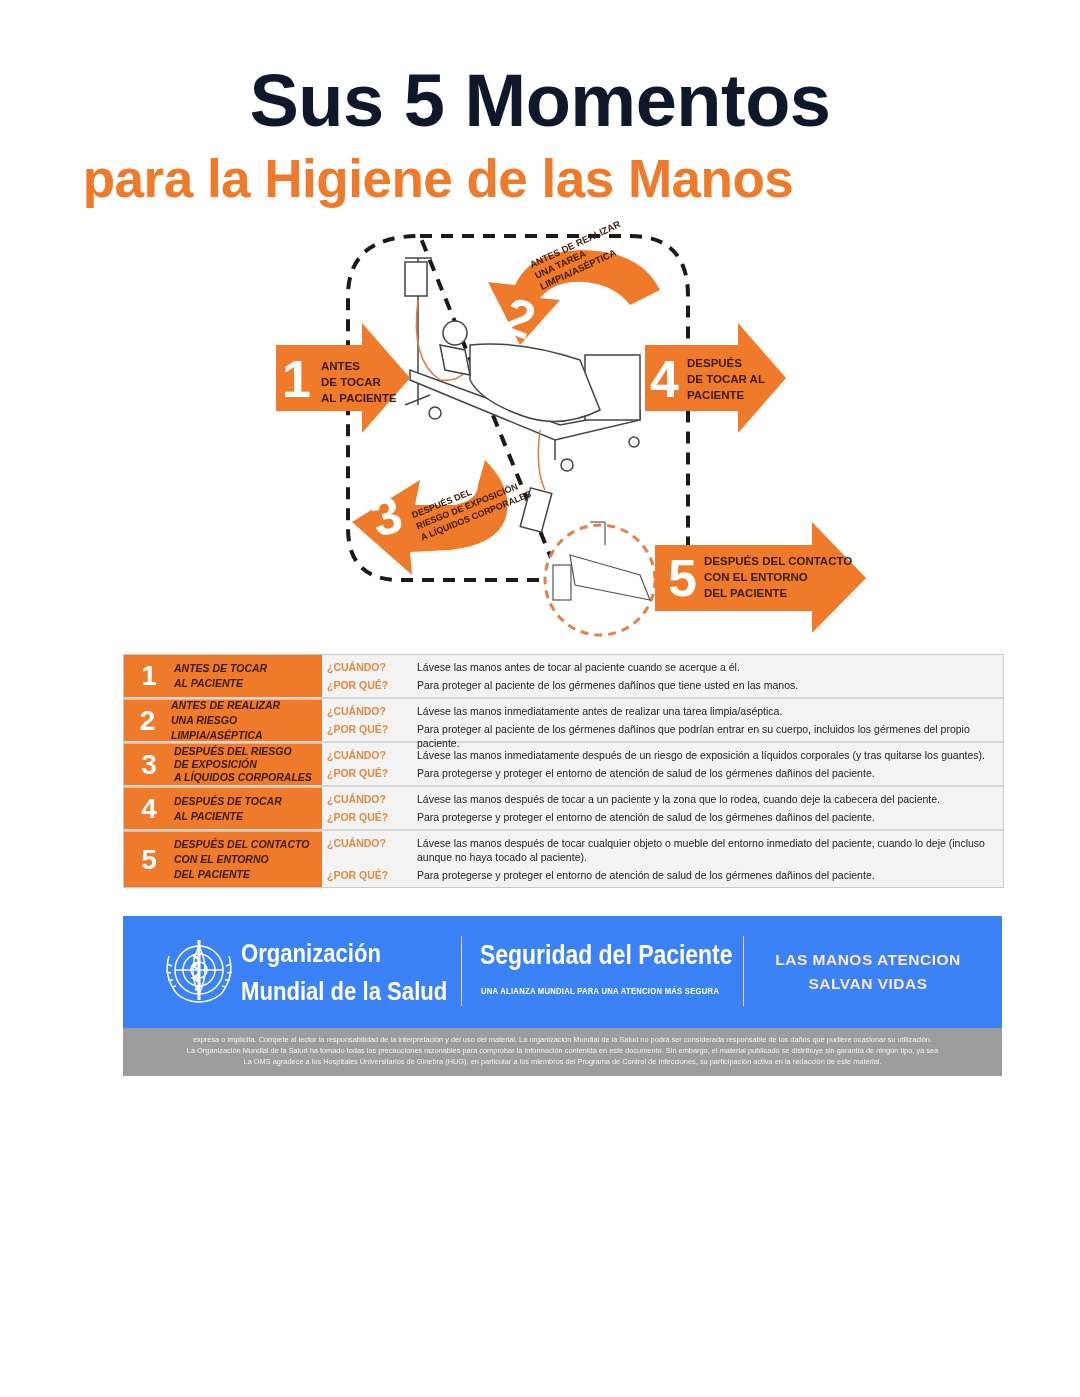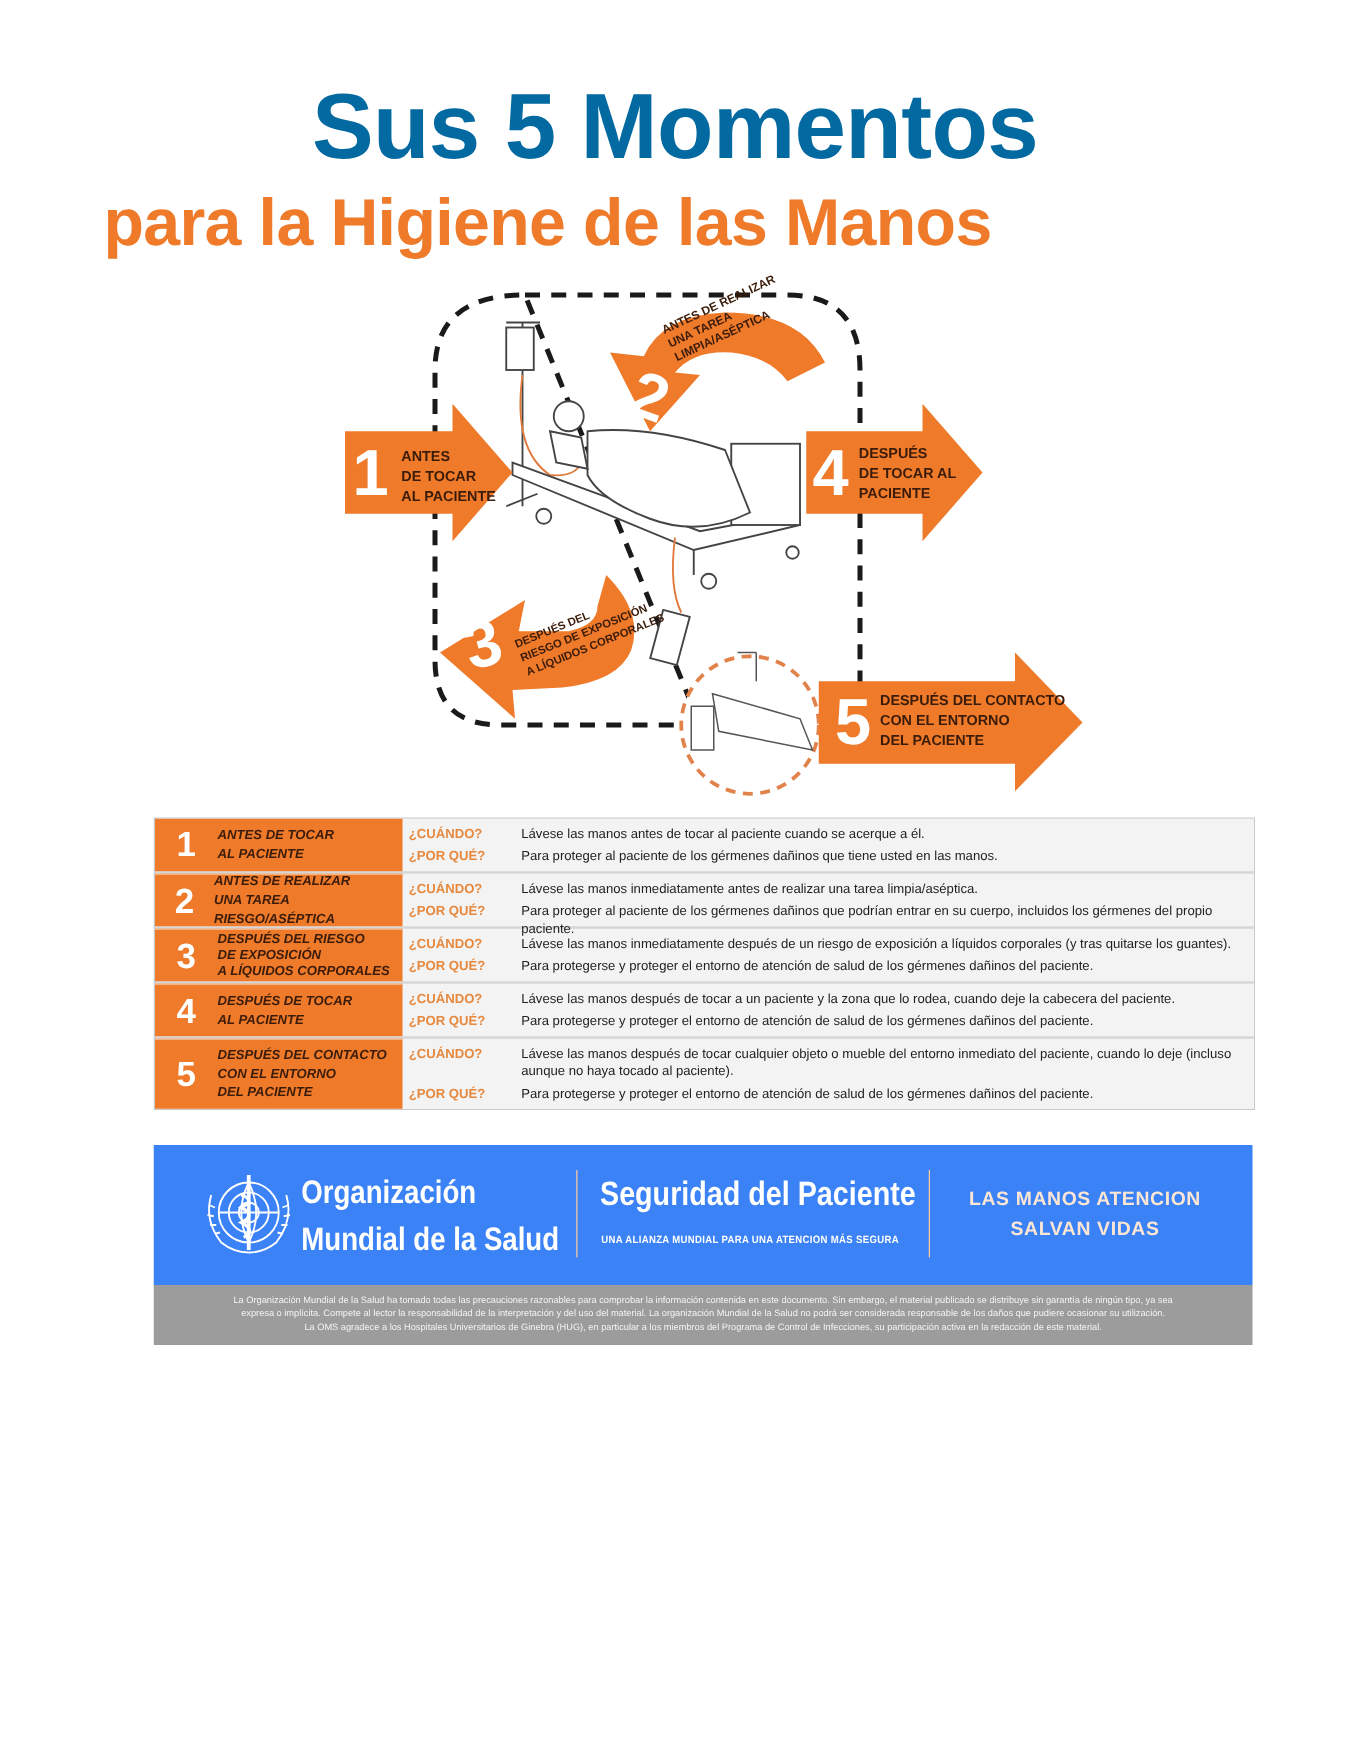--- a/index.html
+++ b/index.html
@@ -1,17 +1,17 @@
 <!DOCTYPE html>
 <html><head>
 <meta charset="utf-8">
 <style>
   html, body { margin:0; padding:0; background:#ffffff; }
   body { width:1080px; height:1397px; position:relative; overflow:hidden; font-family:"Liberation Sans", sans-serif; }
-  .title { position:absolute; left:0; width:1080px; top:58px; text-align:center; font-weight:bold; font-size:74px; color:#0369a1; letter-spacing:-0.5px; }
+  .title { position:absolute; left:0; width:1080px; top:58px; text-align:center; font-weight:bold; font-size:74px; color:#0f172a; letter-spacing:-0.5px; }
   .subtitle { position:absolute; left:0; width:876px; top:148px; text-align:center; font-weight:bold; font-size:53px; color:#ee7a2a; letter-spacing:-0.5px; }
   .diagram { position:absolute; left:0; top:220px; width:1080px; height:430px; }
   .arrow-label { position:absolute; font-weight:bold; font-size:11.5px; color:#3b1c0a; line-height:16px; }
   .arrow-num { position:absolute; font-weight:bold; color:#fff; font-size:52px; line-height:52px; }
   .table { position:absolute; left:123px; top:654px; width:879px; border:1px solid #c9c9c9; }
   .row { display:flex; border-top:2px solid #d6d6d6; background:#f3f3f3; }
   .row:first-child { border-top:none; }
   .row .left { width:198px; background:#ee7a2a; display:flex; align-items:center; position:relative; border-top:1px solid #f6b27e; }
   .row:first-child .left { border-top:none; }
   .row .num { width:50px; text-align:center; font-weight:bold; font-size:28px; color:#fff; }
@@ -135,21 +135,21 @@
           <span class="q">¿POR QUÉ?</span>
           <span class="a">Para proteger al paciente de los gérmenes dañinos que tiene usted en las manos.</span>
         </div>
     </div>
   </div>
   <div class="row" style="height:42px;">
     <div class="left">
       <div class="num">2</div>
       <div class="lbl">
         <div>ANTES DE REALIZAR</div>
-        <div>UNA TAREA RIESGO/ASÉPTICA</div>
+        <div>UNA RIESGO LIMPIA/ASÉPTICA</div>
       </div>
     </div>
     <div class="right">
       <div class="qa">
           <span class="q">¿CUÁNDO?</span>
           <span class="a">Lávese las manos inmediatamente antes de realizar una tarea limpia/aséptica.</span>
         </div>
       <div class="qa">
           <span class="q">¿POR QUÉ?</span>
           <span class="a">Para proteger al paciente de los gérmenes dañinos que podrían entrar en su cuerpo, incluidos los gérmenes del propio paciente.</span>
@@ -240,16 +240,16 @@
   <div class="sp-title">Seguridad del Paciente</div>
   <div class="sp-sub">UNA ALIANZA MUNDIAL PARA UNA ATENCION MÁS SEGURA</div>
   <div class="divider" style="left:620px;"></div>
   <div class="slogan">
     <div>LAS MANOS ATENCION</div>
     <div>SALVAN VIDAS</div>
   </div>
 </div>
 
 <div class="disclaimer">
+  <div>expresa o implícita. Compete al lector la responsabilidad de la interpretación y del uso del material. La organización Mundial de la Salud no podrá ser considerada responsable de los daños que pudiere ocasionar su utilización.</div>
   <div>La Organización Mundial de la Salud ha tomado todas las precauciones razonables para comprobar la información contenida en este documento. Sin embargo, el material publicado se distribuye sin garantía de ningún tipo, ya sea</div>
-  <div>expresa o implícita. Compete al lector la responsabilidad de la interpretación y del uso del material. La organización Mundial de la Salud no podrá ser considerada responsable de los daños que pudiere ocasionar su utilización.</div>
   <div>La OMS agradece a los Hospitales Universitarios de Ginebra (HUG), en particular a los miembros del Programa de Control de Infecciones, su participación activa en la redacción de este material.</div>
 </div>
 
 </body></html>

